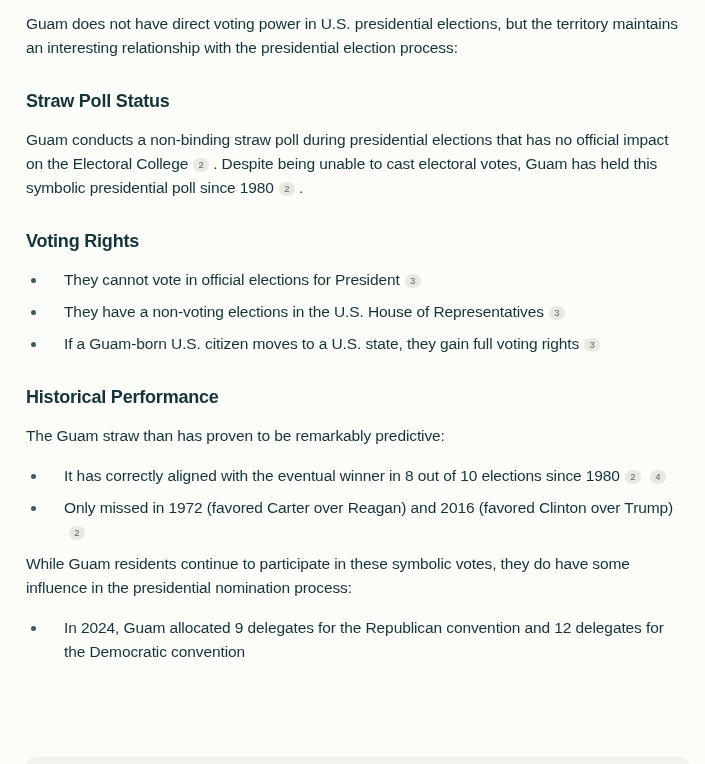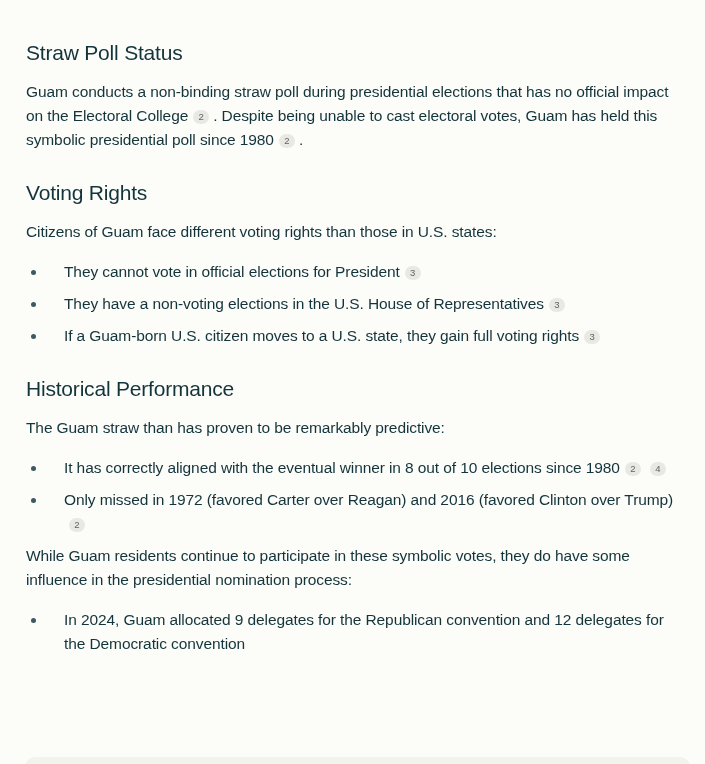--- a/index.html
+++ b/index.html
@@ -14,23 +14,23 @@
     color: #13343B;
     font-size: 15.5px;
     line-height: 24px;
     letter-spacing: -0.1px;
   }
   .content {
     padding: 12px 22px 0 26px;
   }
   p { margin: 0 0 16px 0; }
   h2 {
-    font-size: 21px;
+    font-size: 18px;
     line-height: 26px;
-    font-weight: 400;
+    font-weight: 700;
     margin: 28px 0 14px 0;
     letter-spacing: -0.2px;
   }
   ul {
     list-style: none;
     margin: 0 0 8px 0;
     padding: 0;
   }
   li {
     position: relative;
@@ -72,26 +72,26 @@
     height: 10px;
     background: #F3F3EE;
     border-radius: 16px 16px 0 0;
   }
 </style>
 </head>
 <body>
 
 <div class="content">
 
+  <p>Guam does not have direct voting power in U.S. presidential elections, but the territory maintains an interesting relationship with the presidential election process:</p>
 
   <h2>Straw Poll Status</h2>
   <p><span>Guam conducts a non-binding straw poll during presidential elections that has no official impact on the Electoral College</span><span class="cite">2</span><span>. Despite being unable to cast electoral votes, Guam has held this symbolic presidential poll since 1980</span><span class="cite">2</span><span>.</span></p>
 
   <h2>Voting Rights</h2>
-  <p>Citizens of Guam face different voting rights than those in U.S. states:</p>
   <ul>
     <li><span>They cannot vote in official elections for President</span><span class="cite">3</span></li>
     <li><span>They have a non-voting elections in the U.S. House of Representatives</span><span class="cite">3</span></li>
     <li><span>If a Guam-born U.S. citizen moves to a U.S. state, they gain full voting rights</span><span class="cite">3</span></li>
   </ul>
 
   <h2>Historical Performance</h2>
   <p>The Guam straw than has proven to be remarkably predictive:</p>
   <ul>
     <li><span>It has correctly aligned with the eventual winner in 8 out of 10 elections since 1980</span><span class="cite">2</span><span class="cite">4</span></li>

